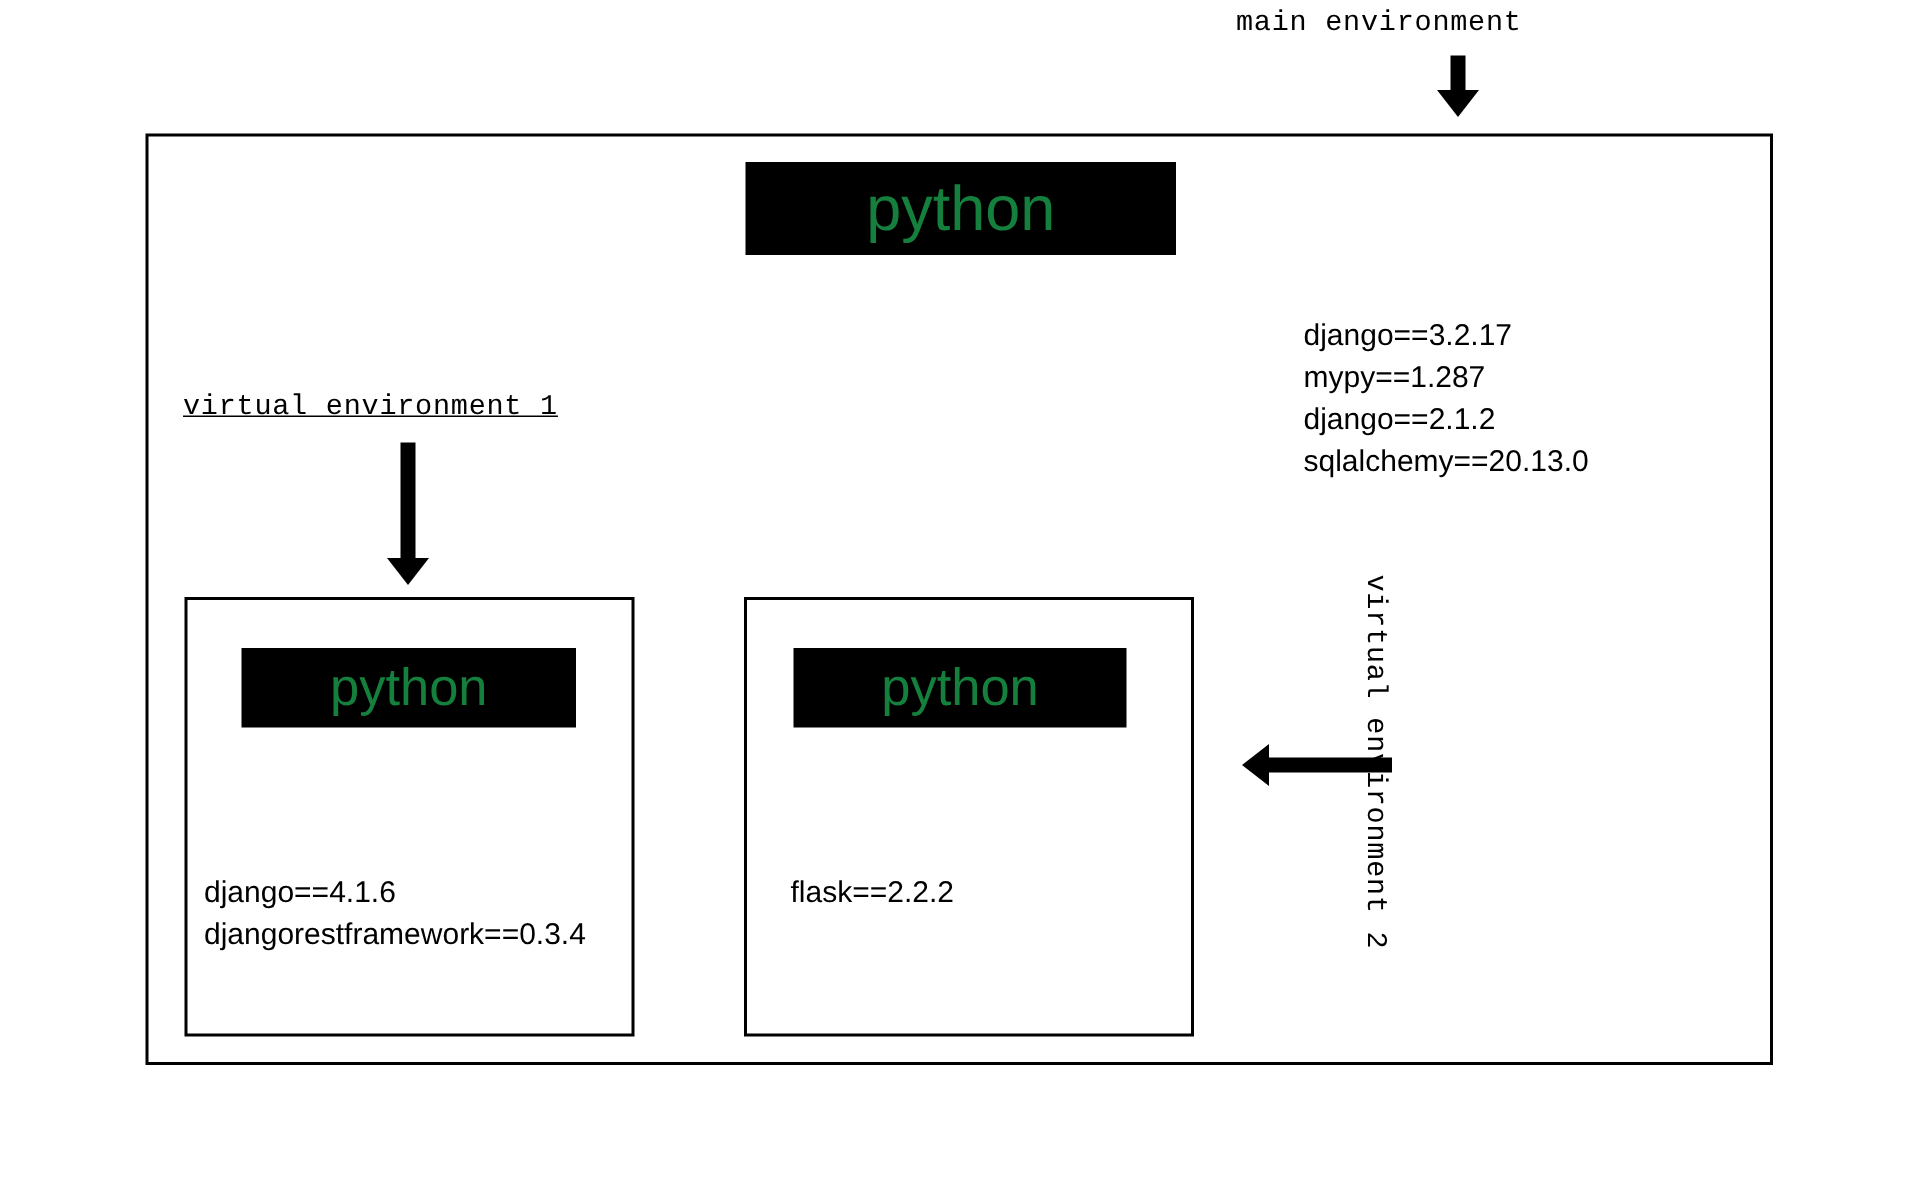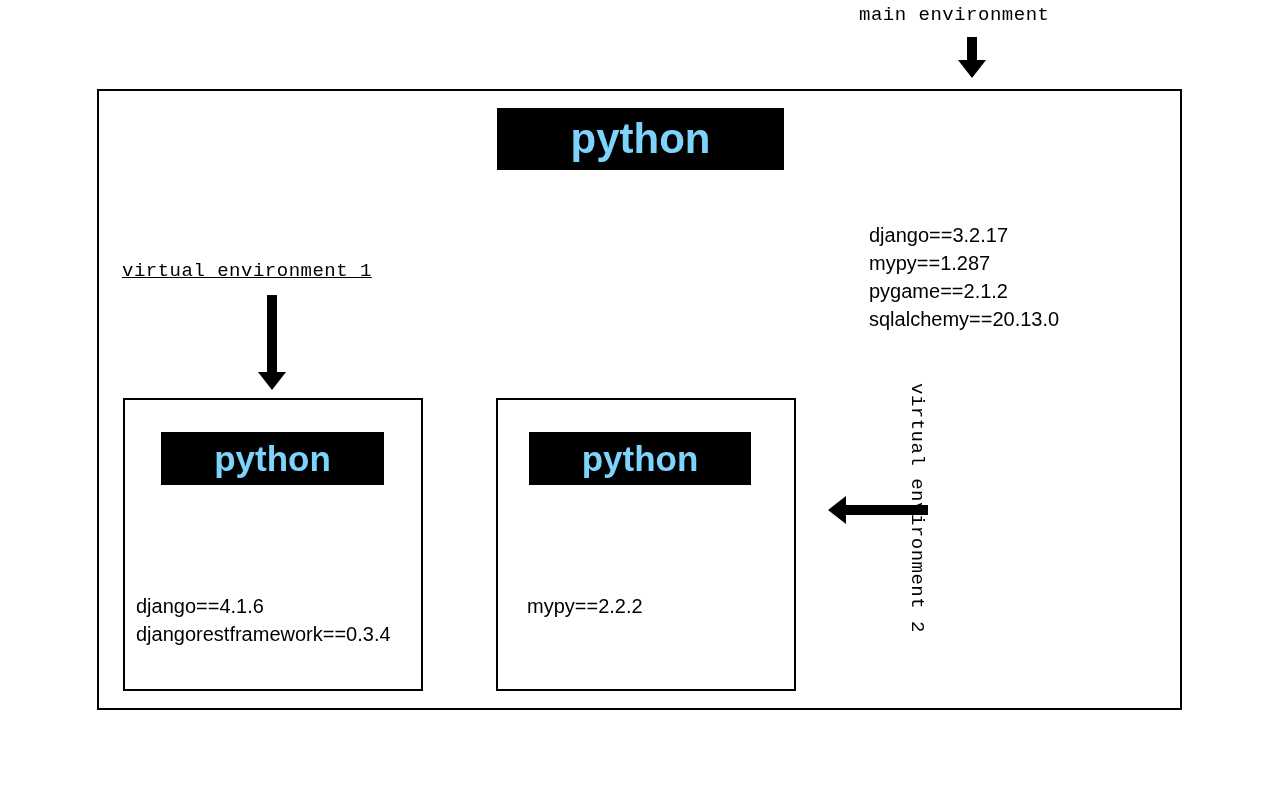--- a/index.html
+++ b/index.html
@@ -38,23 +38,23 @@
 
   
   .python-plate {
     position: absolute;
     background: #000000;
     display: flex;
     align-items: center;
     justify-content: center;
   }
   .python-plate .py-label {
-    color: #7dd3fc;
+    color: #15803d;
     font-family: "Liberation Sans", sans-serif;
-    font-weight: 700;
+    font-weight: 400;
     line-height: 1;
   }
   #main-python-plate {
     left: 497px;
     top: 108px;
     width: 287px;
     height: 62px;
   }
   #main-python-plate .py-label { font-size: 42px; }
 
@@ -94,39 +94,38 @@
     height: 293px;
   }
 
   
   .pkg-list {
     position: absolute;
     font-family: "Liberation Sans", sans-serif;
     font-size: 20px;
     line-height: 28px;
     white-space: nowrap;
-    margin-top: 11px;
   }
   #main-packages {
     left: 869px;
     top: 210px;
   }
   #venv1-packages {
     left: 136px;
     top: 581px;
   }
   #venv2-packages {
     left: 527px;
     top: 581px;
   }
 
   
   #main-env-label {
     position: absolute;
-    left: 859px;
+    left: 824px;
     top: 4px;
   }
   #venv1-label {
     position: absolute;
     left: 122px;
     top: 260px;
     text-decoration: underline;
   }
   #venv2-label {
     position: absolute;
@@ -217,21 +216,21 @@
 
 <div id="main-env-box"></div>
 
 <div class="python-plate" id="main-python-plate">
   <span class="py-label">python</span>
 </div>
 
 <div class="pkg-list" id="main-packages">
   <div>django==3.2.17</div>
   <div>mypy==1.287</div>
-  <div>pygame==2.1.2</div>
+  <div>django==2.1.2</div>
   <div>sqlalchemy==20.13.0</div>
 </div>
 
 <div class="mono" id="venv1-label">virtual environment 1</div>
 
 <div class="arrow-down" id="venv1-arrow">
   <div class="shaft"></div>
   <div class="head"></div>
 </div>
 
@@ -253,14 +252,14 @@
   <div class="head"></div>
 </div>
 
 <div class="venv-box" id="venv2-box"></div>
 
 <div class="python-plate" id="venv2-python-plate">
   <span class="py-label">python</span>
 </div>
 
 <div class="pkg-list" id="venv2-packages">
-  <div>mypy==2.2.2</div>
+  <div>flask==2.2.2</div>
 </div>
 
 </body></html>

